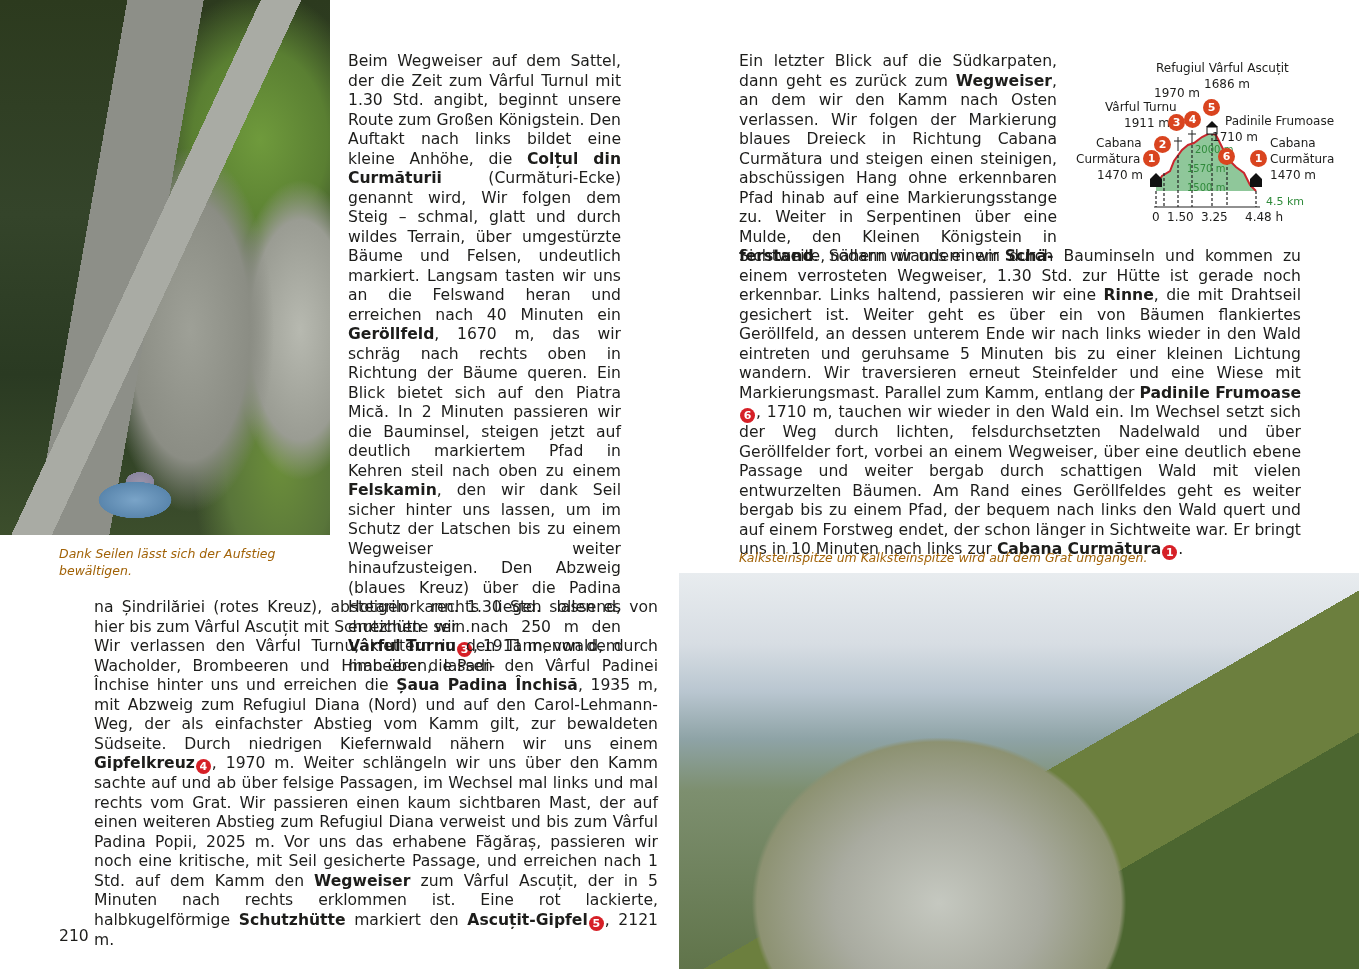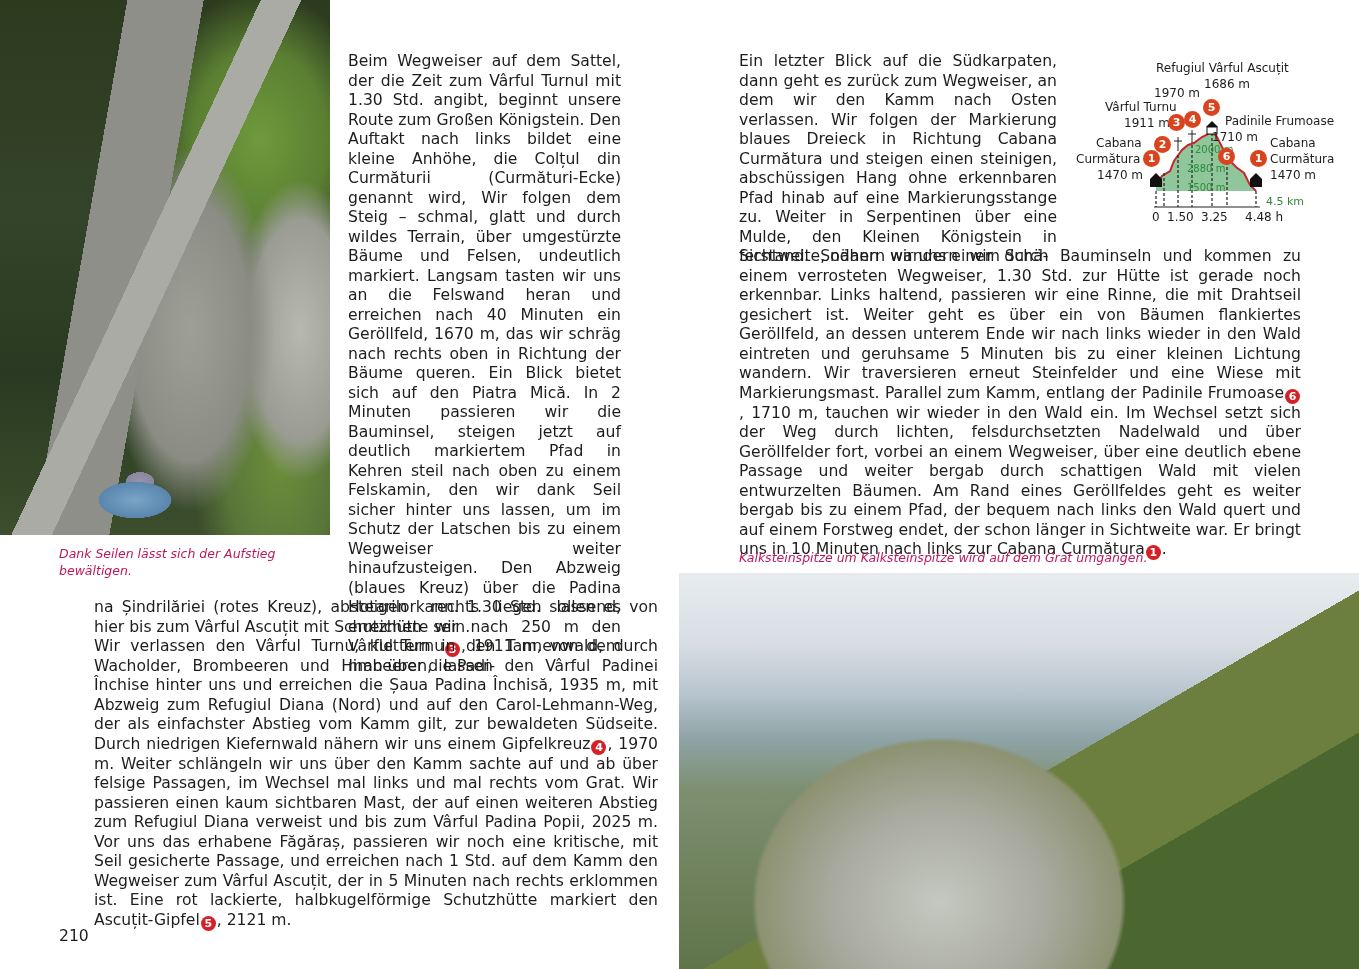--- a/index.html
+++ b/index.html
@@ -18,25 +18,25 @@
       radial-gradient(ellipse 90px 200px at 300px 330px,#b7b9b0 0%,#9a9c93 55%,transparent 75%),
       radial-gradient(ellipse 150px 200px at 260px 140px,#6f9a3c 0%,#5a7f32 45%,transparent 75%),
       radial-gradient(ellipse 110px 220px at 280px 460px,#6c8f3a 0%,#59753a 50%,transparent 80%),
       linear-gradient(180deg,#2c3a1e 0%,#34442a 40%,#2a3a22 70%,#3c4e2c 100%);}
   .photo-right{left:0;top:573px;width:680px;height:396px;
     background:
       radial-gradient(ellipse 260px 230px at 260px 330px,#c5c8c0 0%,#a9aba0 40%,#8d9272 70%,transparent 72%),
       linear-gradient(150deg,transparent 0 52%,#6c7f3e 52% 70%,#4c6630 70% 100%),
       radial-gradient(ellipse 170px 220px at 600px 260px,#3f5a56 0%,#2c4548 60%,transparent 62%),
       linear-gradient(180deg,#e8ecef 0%,#d7dde3 18%,#b9c6d0 30%,#8ea3a6 42%,#7d8f6f 55%,#60744a 100%);}
-  .cap{position:absolute;font-style:italic;font-size:12.5px;line-height:17px;color:#be185d;}
+  .cap{position:absolute;font-style:italic;font-size:12.5px;line-height:17px;color:#a16207;}
   .cap-left{left:59px;top:545px;width:260px;}
   .cap-right{left:739px;top:549px;width:560px;}
   .txt{position:absolute;font-size:15.6px;line-height:19.5px;text-align:justify;}
-  .txt b{font-weight:normal;}
+  .txt b{font-weight:bold;}
   .col-narrow{left:348px;top:52px;width:273px;}
   .col-wide{left:59px;width:564px;margin-left:35px;}
   .col-right-top{left:739px;top:52px;width:318px;}
   .col-right-wide{left:739px;width:562px;}
   .num{display:inline-block;width:15px;height:15px;border-radius:50%;background:#d62027;color:#fff;font-size:11px;line-height:15px;text-align:center;font-weight:bold;vertical-align:-2px;margin:0 1px;}
   .pageno{position:absolute;left:59px;top:927px;font-size:15.6px;}
   .profile{position:absolute;left:1070px;top:55px;width:285px;height:180px;}
   .pl{position:absolute;font-size:12px;line-height:14px;white-space:nowrap;}
   .pl.b{font-weight:normal;}
   .pnum{position:absolute;width:17px;height:17px;border-radius:50%;background:#d9441f;color:#fff;font-size:11px;font-weight:bold;line-height:17px;text-align:center;}
@@ -91,21 +91,21 @@
   <div class="pl" style="left:54px;top:61px">1911 m</div>
   <div class="pl b" style="left:155px;top:59px">Padinile Frumoase</div>
   <div class="pl" style="left:142px;top:75px">1710 m</div>
   <div class="pl b" style="left:26px;top:81px">Cabana</div>
   <div class="pl b" style="left:6px;top:97px">Curmătura</div>
   <div class="pl" style="left:27px;top:113px">1470 m</div>
   <div class="pl b" style="left:200px;top:81px">Cabana</div>
   <div class="pl b" style="left:200px;top:97px">Curmătura</div>
   <div class="pl" style="left:200px;top:113px">1470 m</div>
   <div class="pl" style="left:125px;top:88px;font-size:10px;color:#2f8a3a">2000 m</div>
-  <div class="pl" style="left:117px;top:107px;font-size:10px;color:#2f8a3a">2880 m</div>
+  <div class="pl" style="left:117px;top:107px;font-size:10px;color:#2f8a3a">1570 m</div>
   <div class="pl" style="left:117px;top:126px;font-size:10px;color:#2f8a3a">1500 m</div>
   <div class="pl" style="left:196px;top:140px;font-size:11px;color:#2f8a3a">4.5 km</div>
   <div class="pl" style="left:82px;top:155px">0</div>
   <div class="pl" style="left:97px;top:155px">1.50</div>
   <div class="pl" style="left:131px;top:155px">3.25</div>
   <div class="pl" style="left:175px;top:155px">4.48 h</div>
   <div class="pnum" style="left:73px;top:95px">1</div>
   <div class="pnum" style="left:84px;top:81px">2</div>
   <div class="pnum" style="left:98px;top:59px">3</div>
   <div class="pnum" style="left:114px;top:56px">4</div>

